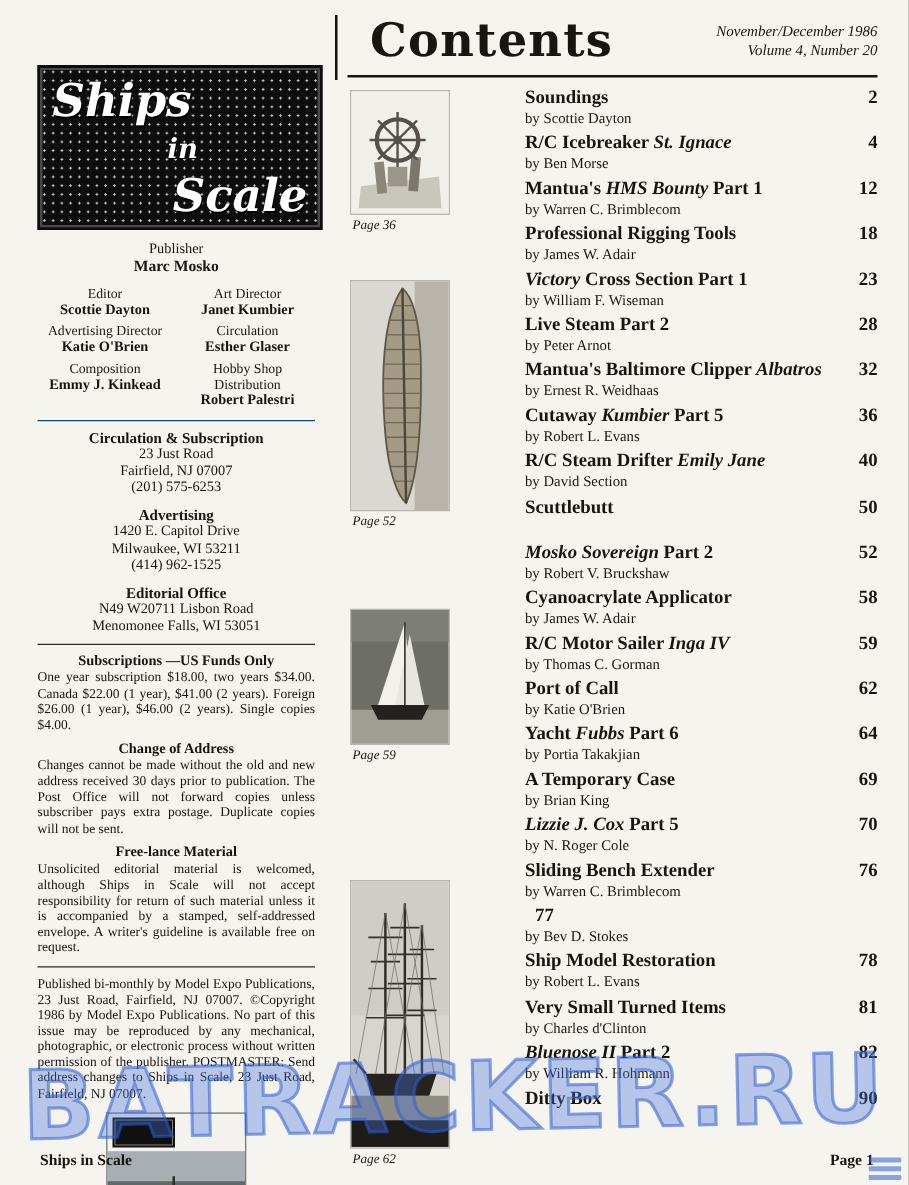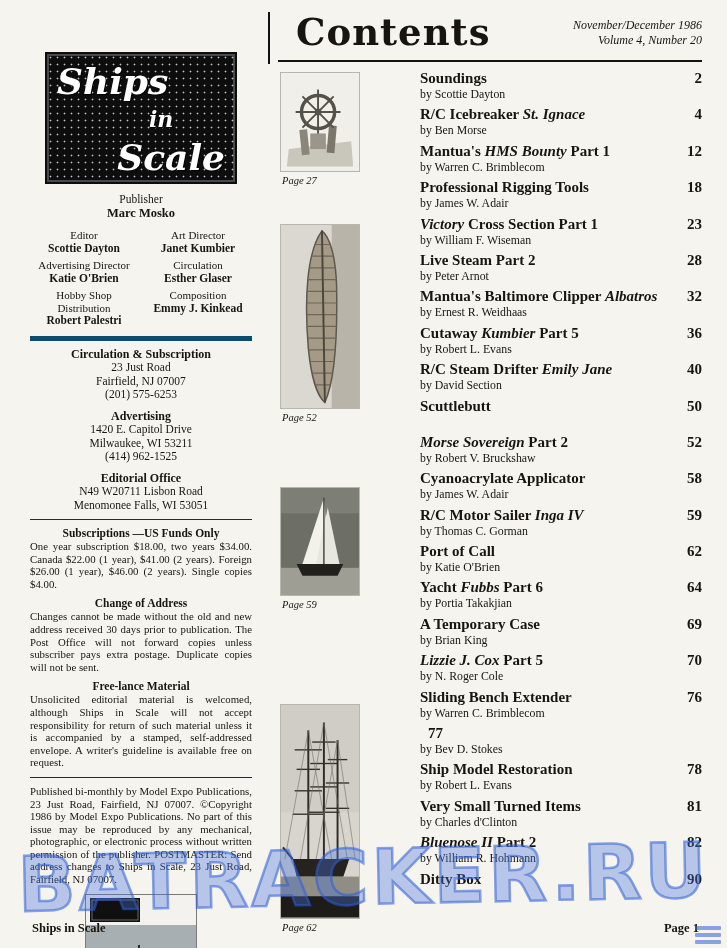--- a/index.html
+++ b/index.html
@@ -12,41 +12,41 @@
   .page{
     position:relative;width:727px;height:948px;margin:0 auto;
     background:var(--paper);color:var(--ink);
     font-family:"Liberation Serif","DejaVu Serif",serif;
     overflow:hidden;
   }
 
   
   .left-col{position:absolute;left:30px;top:52px;width:222px;}
   .logo-box{
-    width:192px;height:132px;margin:0 auto;background:#0d0d0d;position:relative;
+    width:228px;height:132px;margin:0 auto;background:#0d0d0d;position:relative;
     background-image:radial-gradient(rgba(255,255,255,.75) 0.8px, transparent 1.1px);
     background-size:7px 7px;
     border:2px solid #0d0d0d;box-shadow:inset 0 0 0 2px rgba(255,255,255,.25);
   }
   .logo-box span{position:absolute;color:#fff;font-style:italic;font-weight:bold;
     font-family:"DejaVu Serif",serif;text-shadow:1px 1px 0 #000;}
   .logo-ships{left:10px;top:6px;font-size:36px;}
   .logo-in{left:102px;top:52px;font-size:22px;}
   .logo-scale{right:10px;bottom:4px;font-size:36px;}
 
   .pub-block{text-align:center;margin-top:8px;line-height:14px;}
   .pub-label{font-size:11.5px;}
   .pub-name{font-size:12.5px;font-weight:bold;}
 
   .staff-grid{display:grid;grid-template-columns:1fr 1fr;gap:2px 6px;margin-top:6px;}
   .staff-cell{text-align:center;line-height:12.5px;margin-top:3px;}
   .staff-role{font-size:11px;}
   .staff-name{font-size:11.5px;font-weight:bold;}
 
-  .offices{border-top:5px solid #0c4a6e;border-bottom:1px solid #2a2a2a;
+  .offices{border-top:1px solid #0c4a6e;border-bottom:1px solid #2a2a2a;
     margin-top:9px;padding:7px 0 7px 0;text-align:center;}
   .office-block{margin-bottom:8px;line-height:13.5px;}
   .office-block:last-child{margin-bottom:0;}
   .office-title{font-size:12px;font-weight:bold;}
   .office-line{font-size:11.5px;}
 
   .notices{border-bottom:1px solid #2a2a2a;padding:7px 0 8px 0;}
   .notice{margin-bottom:7px;}
   .notice:last-child{margin-bottom:0;}
   .notice-heading{font-size:11.5px;font-weight:bold;text-align:center;line-height:13px;}
@@ -129,26 +129,26 @@
         </div>
         <div class="staff-cell">
           <div class="staff-role">Advertising Director</div>
           <div class="staff-name">Katie O'Brien</div>
         </div>
         <div class="staff-cell">
           <div class="staff-role">Circulation</div>
           <div class="staff-name">Esther Glaser</div>
         </div>
         <div class="staff-cell">
+          <div class="staff-role">Composition</div>
+          <div class="staff-name">Emmy J. Kinkead</div>
+        </div>
+        <div class="staff-cell">
           <div class="staff-role">Hobby Shop Distribution</div>
           <div class="staff-name">Robert Palestri</div>
-        </div>
-        <div class="staff-cell">
-          <div class="staff-role">Composition</div>
-          <div class="staff-name">Emmy J. Kinkead</div>
         </div>
       </div>
 
     <div class="offices" id="offices">
         <div class="office-block">
           <div class="office-title">Circulation &amp; Subscription</div>
           <div class="office-line">23 Just Road</div>
           <div class="office-line">Fairfield, NJ 07007</div>
           <div class="office-line">(201) 575-6253</div>
         </div>
@@ -222,21 +222,21 @@
           <circle cx="38" cy="40" r="17" fill="none" stroke="#55514a" stroke-width="3.5"></circle>
           <circle cx="38" cy="40" r="3.5" fill="#55514a"></circle>
           <g stroke="#55514a" stroke-width="2">
             <line x1="38" y1="17" x2="38" y2="63"></line>
             <line x1="15" y1="40" x2="61" y2="40"></line>
             <line x1="22" y1="24" x2="54" y2="56"></line>
             <line x1="54" y1="24" x2="22" y2="56"></line>
           </g>
           <rect x="30" y="62" width="16" height="16" fill="#9b968a"></rect>
         </svg>
-        <div class="photo-caption">Page 27</div>
+        <div class="photo-caption">Page 36</div>
       </div>
 
       <div class="photo photo-2">
         <svg viewBox="0 0 80 188">
           <rect x="0" y="0" width="80" height="188" fill="#dbd8d1"></rect>
           <rect x="52" y="0" width="28" height="188" fill="#b8b4aa"></rect>
           <defs>
             <clipPath id="hullclip">
               <path d="M42 6 C26 28 24 78 28 126 C31 158 38 176 45 182 C55 160 58 112 57 62 C56 32 50 12 42 6 Z"></path>
             </clipPath>
@@ -379,21 +379,21 @@
           <div class="a-byline">by David Section</div>
         </div>
         <div class="article-row">
           <div class="title-line">
             <span class="a-title"><span>Scuttlebutt</span></span>
             <span class="a-page">50</span>
           </div>
         </div>
         <div class="article-row">
           <div class="title-line">
-            <span class="a-title"><span class="it">Morse Sovereign</span><span> Part 2</span></span>
+            <span class="a-title"><span class="it">Mosko Sovereign</span><span> Part 2</span></span>
             <span class="a-page">52</span>
           </div>
           <div class="a-byline">by Robert V. Bruckshaw</div>
         </div>
         <div class="article-row">
           <div class="title-line">
             <span class="a-title"><span>Cyanoacrylate Applicator</span></span>
             <span class="a-page">58</span>
           </div>
           <div class="a-byline">by James W. Adair</div>

